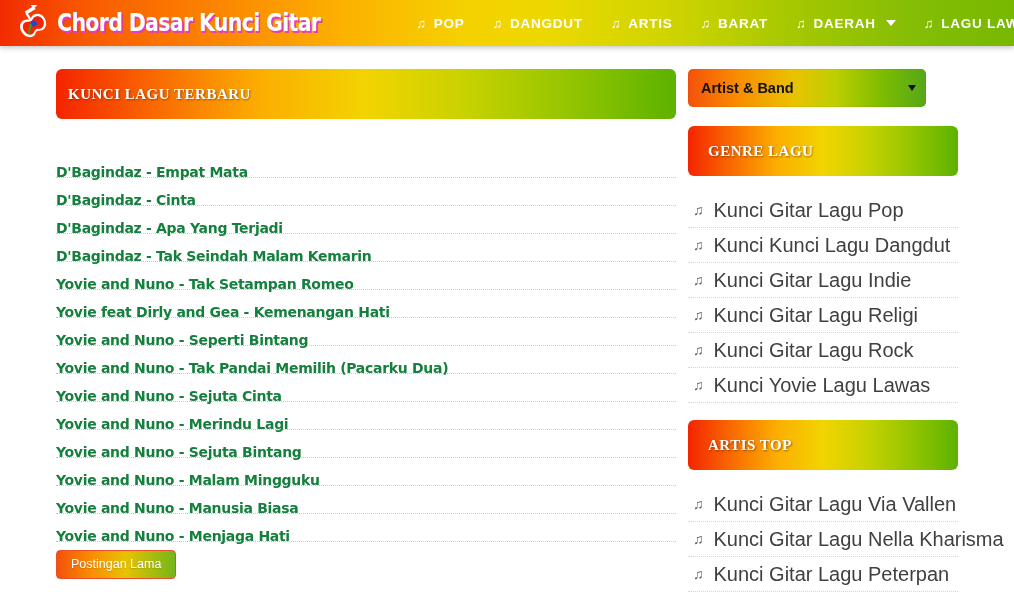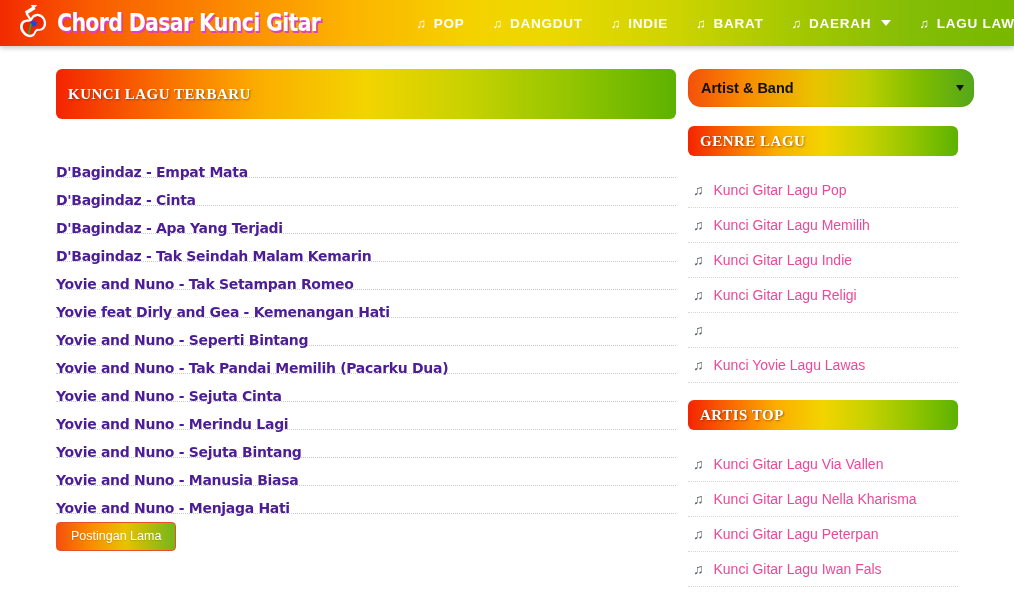--- a/index.html
+++ b/index.html
@@ -139,36 +139,36 @@
     box-sizing: border-box;
     display: flex;
     align-items: center;
   }
   .content-heading {
     height: 50px;
     padding-left: 12px;
     margin-bottom: 31px;
   }
   .sidebar-heading {
-    height: 30px;
-    padding-left: 12px;
+    height: 50px;
+    padding-left: 20px;
     margin-bottom: 17px;
   }
 
   
   .song-list { list-style: none; margin: 0; padding: 0; }
   .song-row {
     border-bottom: 1px dotted #c9c9c9;
     height: 28px;
     display: flex;
     align-items: center;
     box-sizing: border-box;
   }
   .song-link {
-    color: #4c1d95;
+    color: #15803d;
     font-family: "DejaVu Sans", sans-serif;
     font-size: 14px;
     font-weight: bold;
     letter-spacing: -0.3px;
     text-decoration: none;
     line-height: 1;
     cursor: pointer;
     white-space: nowrap;
     margin-top: 17px;
   }
@@ -187,23 +187,23 @@
     font-size: 12.5px;
     padding: 6px 14px 7px;
     cursor: pointer;
     text-decoration: none;
     display: inline-block;
     text-shadow: 0 1px 1px rgba(0,0,0,0.15);
   }
 
   
   .artist-select {
-    width: 286px;
+    width: 238px;
     height: 38px;
-    border-radius: 13px;
+    border-radius: 5px;
     background: linear-gradient(90deg,
         #f4510a 0%, #f98b00 20%, #e9c400 45%, #bdcf00 62%, #7cbb00 82%, #55a81a 100%);
     color: #111111;
     font-size: 14.5px;
     font-weight: bold;
     display: flex;
     align-items: center;
     padding: 0 10px 0 13px;
     box-sizing: border-box;
     margin-bottom: 19px;
@@ -228,22 +228,22 @@
     box-sizing: border-box;
   }
   .side-note {
     color: #555c66;
     font-size: 14px;
     margin-right: 10px;
     margin-left: 5px;
     line-height: 1;
   }
   .side-link {
-    color: #ec4899;
-    font-size: 14px;
+    color: #404040;
+    font-size: 20px;
     text-decoration: none;
     cursor: pointer;
     white-space: nowrap;
   }
   .section-gap { height: 17px; }
 </style>
 </head>
 <body>
 
 <div class="site-header">
@@ -276,21 +276,21 @@
     <a class="nav-item">
       <span class="nav-note">♫</span>
       <span>POP</span>
     </a>
     <a class="nav-item">
       <span class="nav-note">♫</span>
       <span>DANGDUT</span>
     </a>
     <a class="nav-item">
       <span class="nav-note">♫</span>
-      <span>INDIE</span>
+      <span>ARTIS</span>
     </a>
     <a class="nav-item">
       <span class="nav-note">♫</span>
       <span>BARAT</span>
     </a>
     <a class="nav-item">
       <span class="nav-note">♫</span>
       <span>DAERAH</span>
       <span class="nav-caret"></span>
     </a>
@@ -333,20 +333,23 @@
           <a class="song-link">Yovie and Nuno - Tak Pandai Memilih (Pacarku Dua)</a>
         </li>
       <li class="song-row">
           <a class="song-link">Yovie and Nuno - Sejuta Cinta</a>
         </li>
       <li class="song-row">
           <a class="song-link">Yovie and Nuno - Merindu Lagi</a>
         </li>
       <li class="song-row">
           <a class="song-link">Yovie and Nuno - Sejuta Bintang</a>
+        </li>
+      <li class="song-row">
+          <a class="song-link">Yovie and Nuno - Malam Mingguku</a>
         </li>
       <li class="song-row">
           <a class="song-link">Yovie and Nuno - Manusia Biasa</a>
         </li>
       <li class="song-row">
           <a class="song-link">Yovie and Nuno - Menjaga Hati</a>
         </li>
     </ul>
 
     <div class="older-wrap">
@@ -362,32 +365,33 @@
     </div>
 
     <div class="grad-heading sidebar-heading">GENRE LAGU</div>
     <ul class="side-list">
       <li class="side-row">
         <span class="side-note">♫</span>
         <a class="side-link">Kunci Gitar Lagu Pop</a>
       </li>
       <li class="side-row">
         <span class="side-note">♫</span>
-        <a class="side-link">Kunci Gitar Lagu Memilih</a>
+        <a class="side-link">Kunci Kunci Lagu Dangdut</a>
       </li>
       <li class="side-row">
         <span class="side-note">♫</span>
         <a class="side-link">Kunci Gitar Lagu Indie</a>
       </li>
       <li class="side-row">
         <span class="side-note">♫</span>
         <a class="side-link">Kunci Gitar Lagu Religi</a>
       </li>
       <li class="side-row">
         <span class="side-note">♫</span>
+        <a class="side-link">Kunci Gitar Lagu Rock</a>
       </li>
       <li class="side-row">
         <span class="side-note">♫</span>
         <a class="side-link">Kunci Yovie Lagu Lawas</a>
       </li>
     </ul>
 
     <div class="section-gap"></div>
 
     <div class="grad-heading sidebar-heading">ARTIS TOP</div>

